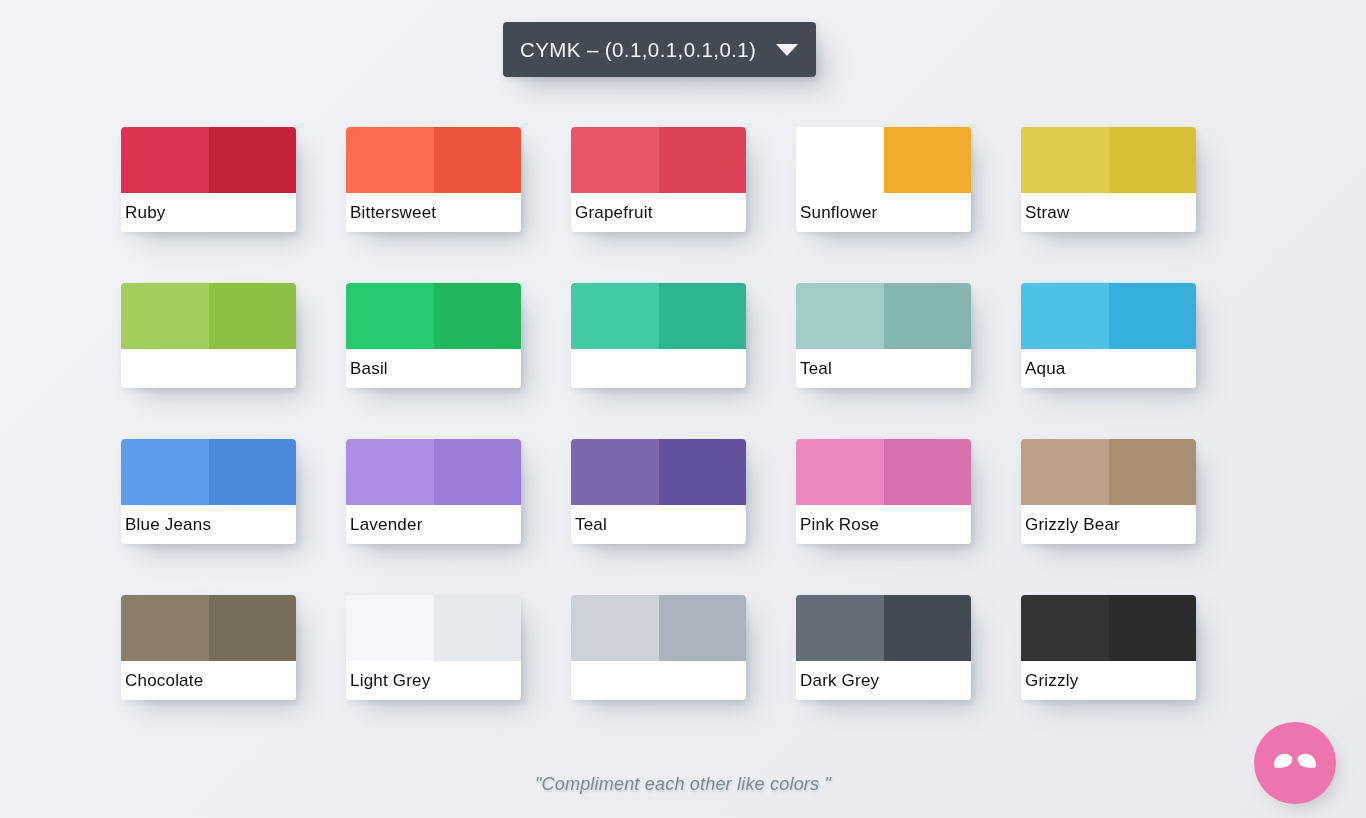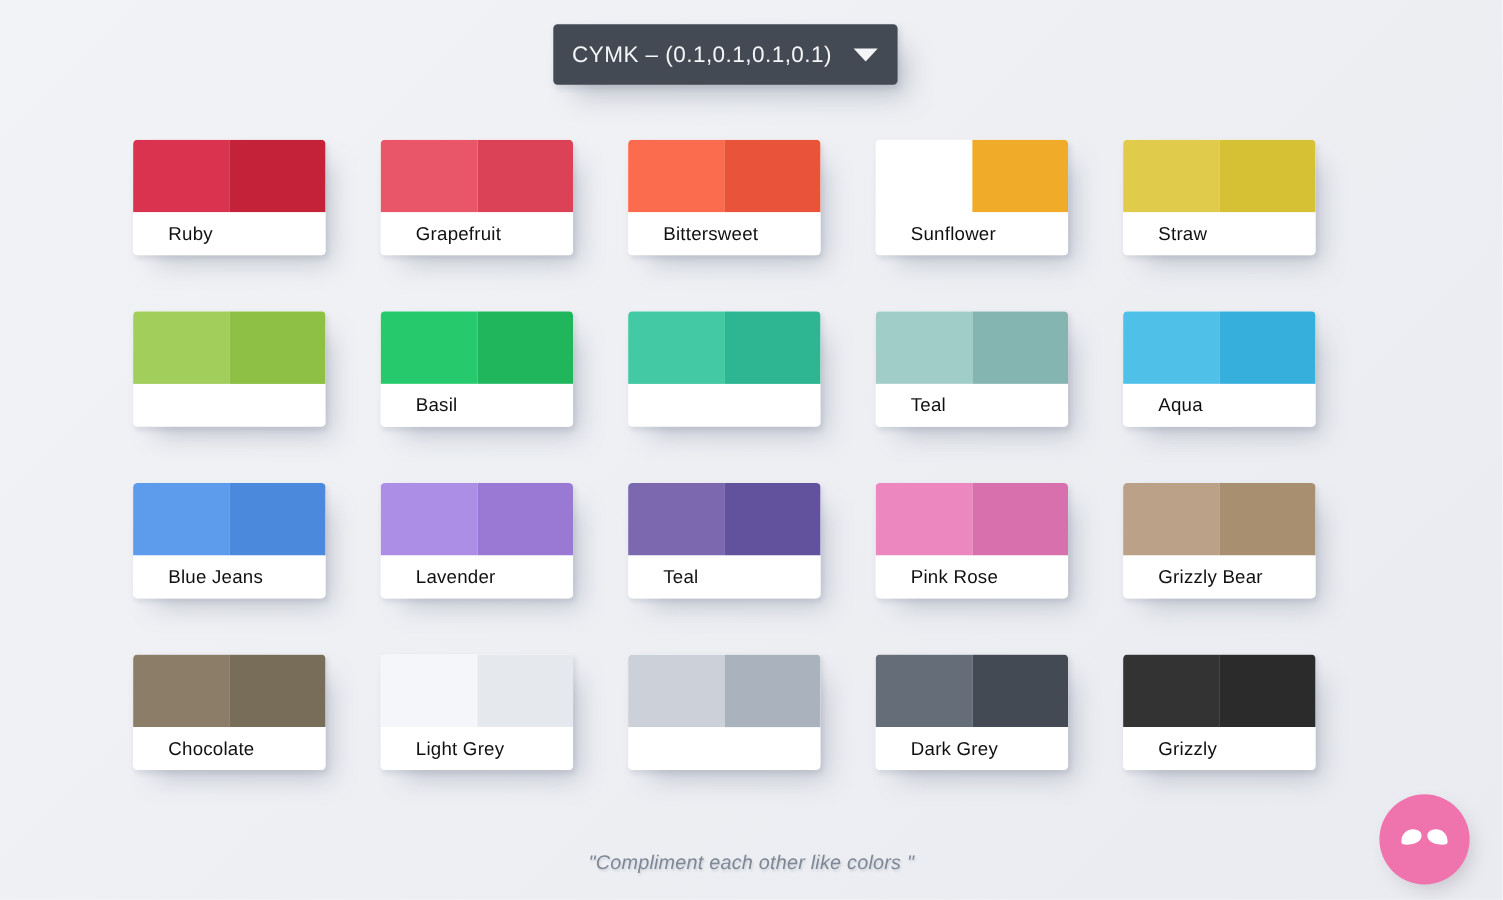--- a/index.html
+++ b/index.html
@@ -92,21 +92,21 @@
   }
 
   .swatch-half { height: 100%; }
   .swatch-light { width: 50%; }
   .swatch-dark { width: 50%; }
 
   .card-label {
     flex: 1 1 auto;
     display: flex;
     align-items: center;
-    padding-left: 32px;
+    padding-left: 4px;
     font-size: 17px;
     color: #12100f;
     letter-spacing: 0.2px;
     white-space: nowrap;
     background: #ffffff;
   }
 
   
   .quote {
     position: absolute;
@@ -152,31 +152,31 @@
 <div class="grid" id="swatch-grid">
     <div class="card">
       <div class="swatch">
         <div class="swatch-half swatch-light" style="background: rgb(218, 51, 80);"></div>
         <div class="swatch-half swatch-dark" style="background: rgb(196, 34, 57);"></div>
       </div>
       <div class="card-label">Ruby</div>
     </div>
     <div class="card">
       <div class="swatch">
+        <div class="swatch-half swatch-light" style="background: rgb(251, 108, 79);"></div>
+        <div class="swatch-half swatch-dark" style="background: rgb(233, 83, 58);"></div>
+      </div>
+      <div class="card-label">Bittersweet</div>
+    </div>
+    <div class="card">
+      <div class="swatch">
         <div class="swatch-half swatch-light" style="background: rgb(233, 86, 106);"></div>
         <div class="swatch-half swatch-dark" style="background: rgb(220, 66, 87);"></div>
       </div>
       <div class="card-label">Grapefruit</div>
-    </div>
-    <div class="card">
-      <div class="swatch">
-        <div class="swatch-half swatch-light" style="background: rgb(251, 108, 79);"></div>
-        <div class="swatch-half swatch-dark" style="background: rgb(233, 83, 58);"></div>
-      </div>
-      <div class="card-label">Bittersweet</div>
     </div>
     <div class="card">
       <div class="swatch">
         <div class="swatch-half swatch-light"></div>
         <div class="swatch-half swatch-dark" style="background: rgb(240, 171, 40);"></div>
       </div>
       <div class="card-label">Sunflower</div>
     </div>
     <div class="card">
       <div class="swatch">

